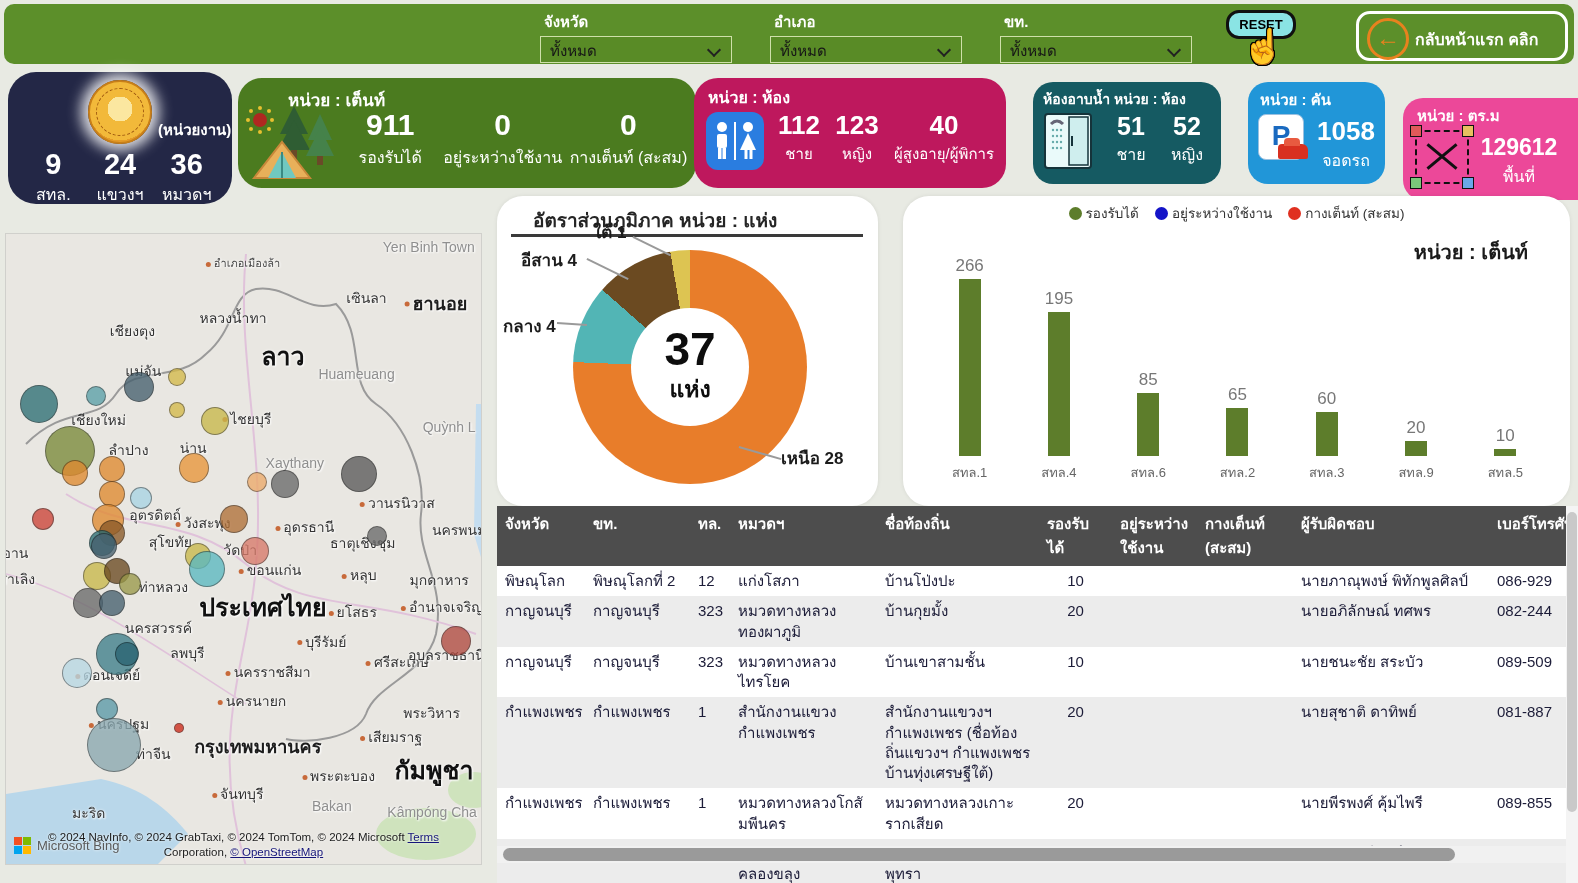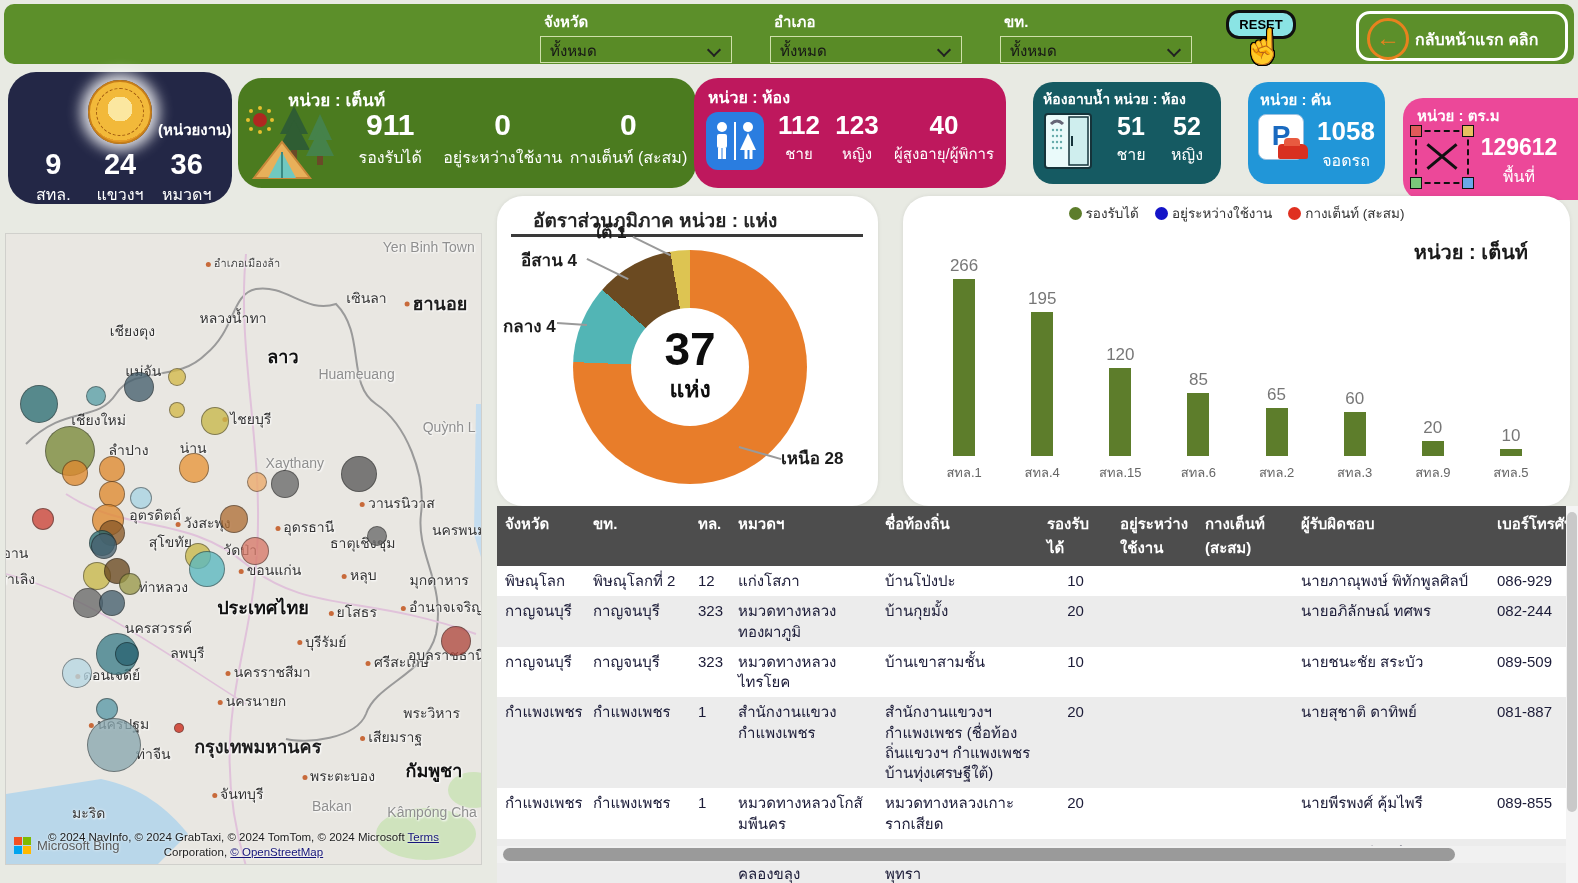--- a/index.html
+++ b/index.html
@@ -63,21 +63,21 @@
   .corner{position:absolute;width:10px;height:10px;border:1px solid #101010;}
   .c-tl{left:-7px;top:-7px;background:#e05a5a;} .c-tr{right:-7px;top:-7px;background:#e8c060;}
   .c-bl{left:-7px;bottom:-7px;background:#7ac87a;} .c-br{right:-7px;bottom:-7px;background:#6aa8e8;}
   .area-value{left:72px;top:36px;width:88px;text-align:center;font-size:23px;font-weight:bold;}
   .area-label{left:72px;top:66px;width:88px;text-align:center;font-size:16px;}
 
   
   .map-panel{left:5px;top:233px;width:477px;height:632px;background:#e9e7e2;border:1px solid #d0d0cc;box-sizing:border-box;overflow:hidden;}
   .map-label{position:absolute;transform:translate(-50%,-50%);white-space:nowrap;color:#333;text-shadow:0 0 3px #fff,1px 1px 2px #fff;}
   .ms1{font-size:11px;color:#4a4a4a;} .ms2{font-size:14px;color:#333;}
-  .ms3{font-size:18px;font-weight:bold;color:#1d1d1d;} .ms4{font-size:18px;font-weight:bold;color:#111;}
+  .ms3{font-size:18px;font-weight:bold;color:#1d1d1d;} .ms4{font-size:25px;font-weight:bold;color:#111;}
   .mlat{color:#8f8f8f;}
   .mdot{display:inline-block;width:5px;height:5px;border-radius:50%;background:#c86a3a;margin-right:3px;vertical-align:middle;}
   .bubble{position:absolute;border-radius:50%;border:1.5px solid rgba(0,0,0,.5);opacity:.78;}
   .map-attrib{left:0;bottom:4px;width:100%;text-align:center;font-size:11.5px;color:#1b1b1b;text-shadow:0 0 3px #fff;line-height:15px;}
   .map-attrib a{color:#15157a;text-decoration:underline;}
   .bing{left:8px;bottom:10px;display:flex;align-items:center;gap:6px;}
   .mslogo{display:grid;grid-template-columns:8px 8px;grid-gap:1px;}
   .mslogo span{width:8px;height:8px;display:block;}
   .bing-name{font-size:13px;color:#5a5a5a;text-shadow:0 0 3px #fff;}
 
@@ -465,25 +465,20 @@
           <div class="bar-val">266</div>
           <div class="bar-rect" style="height: 196px; background: rgb(93, 125, 43);"></div>
           <div class="bar-cat">สทล.1</div>
         </div>
         <div class="slot">
           <div class="bar-val">195</div>
           <div class="bar-rect" style="height: 144px; background: rgb(93, 125, 43);"></div>
           <div class="bar-cat">สทล.4</div>
         </div>
         <div class="slot">
-          <div class="bar-val">120</div>
-          <div class="bar-rect" style="height: 88px; background: rgb(93, 125, 43);"></div>
-          <div class="bar-cat">สทล.15</div>
-        </div>
-        <div class="slot">
           <div class="bar-val">85</div>
           <div class="bar-rect" style="height: 63px; background: rgb(93, 125, 43);"></div>
           <div class="bar-cat">สทล.6</div>
         </div>
         <div class="slot">
           <div class="bar-val">65</div>
           <div class="bar-rect" style="height: 48px; background: rgb(93, 125, 43);"></div>
           <div class="bar-cat">สทล.2</div>
         </div>
         <div class="slot">

